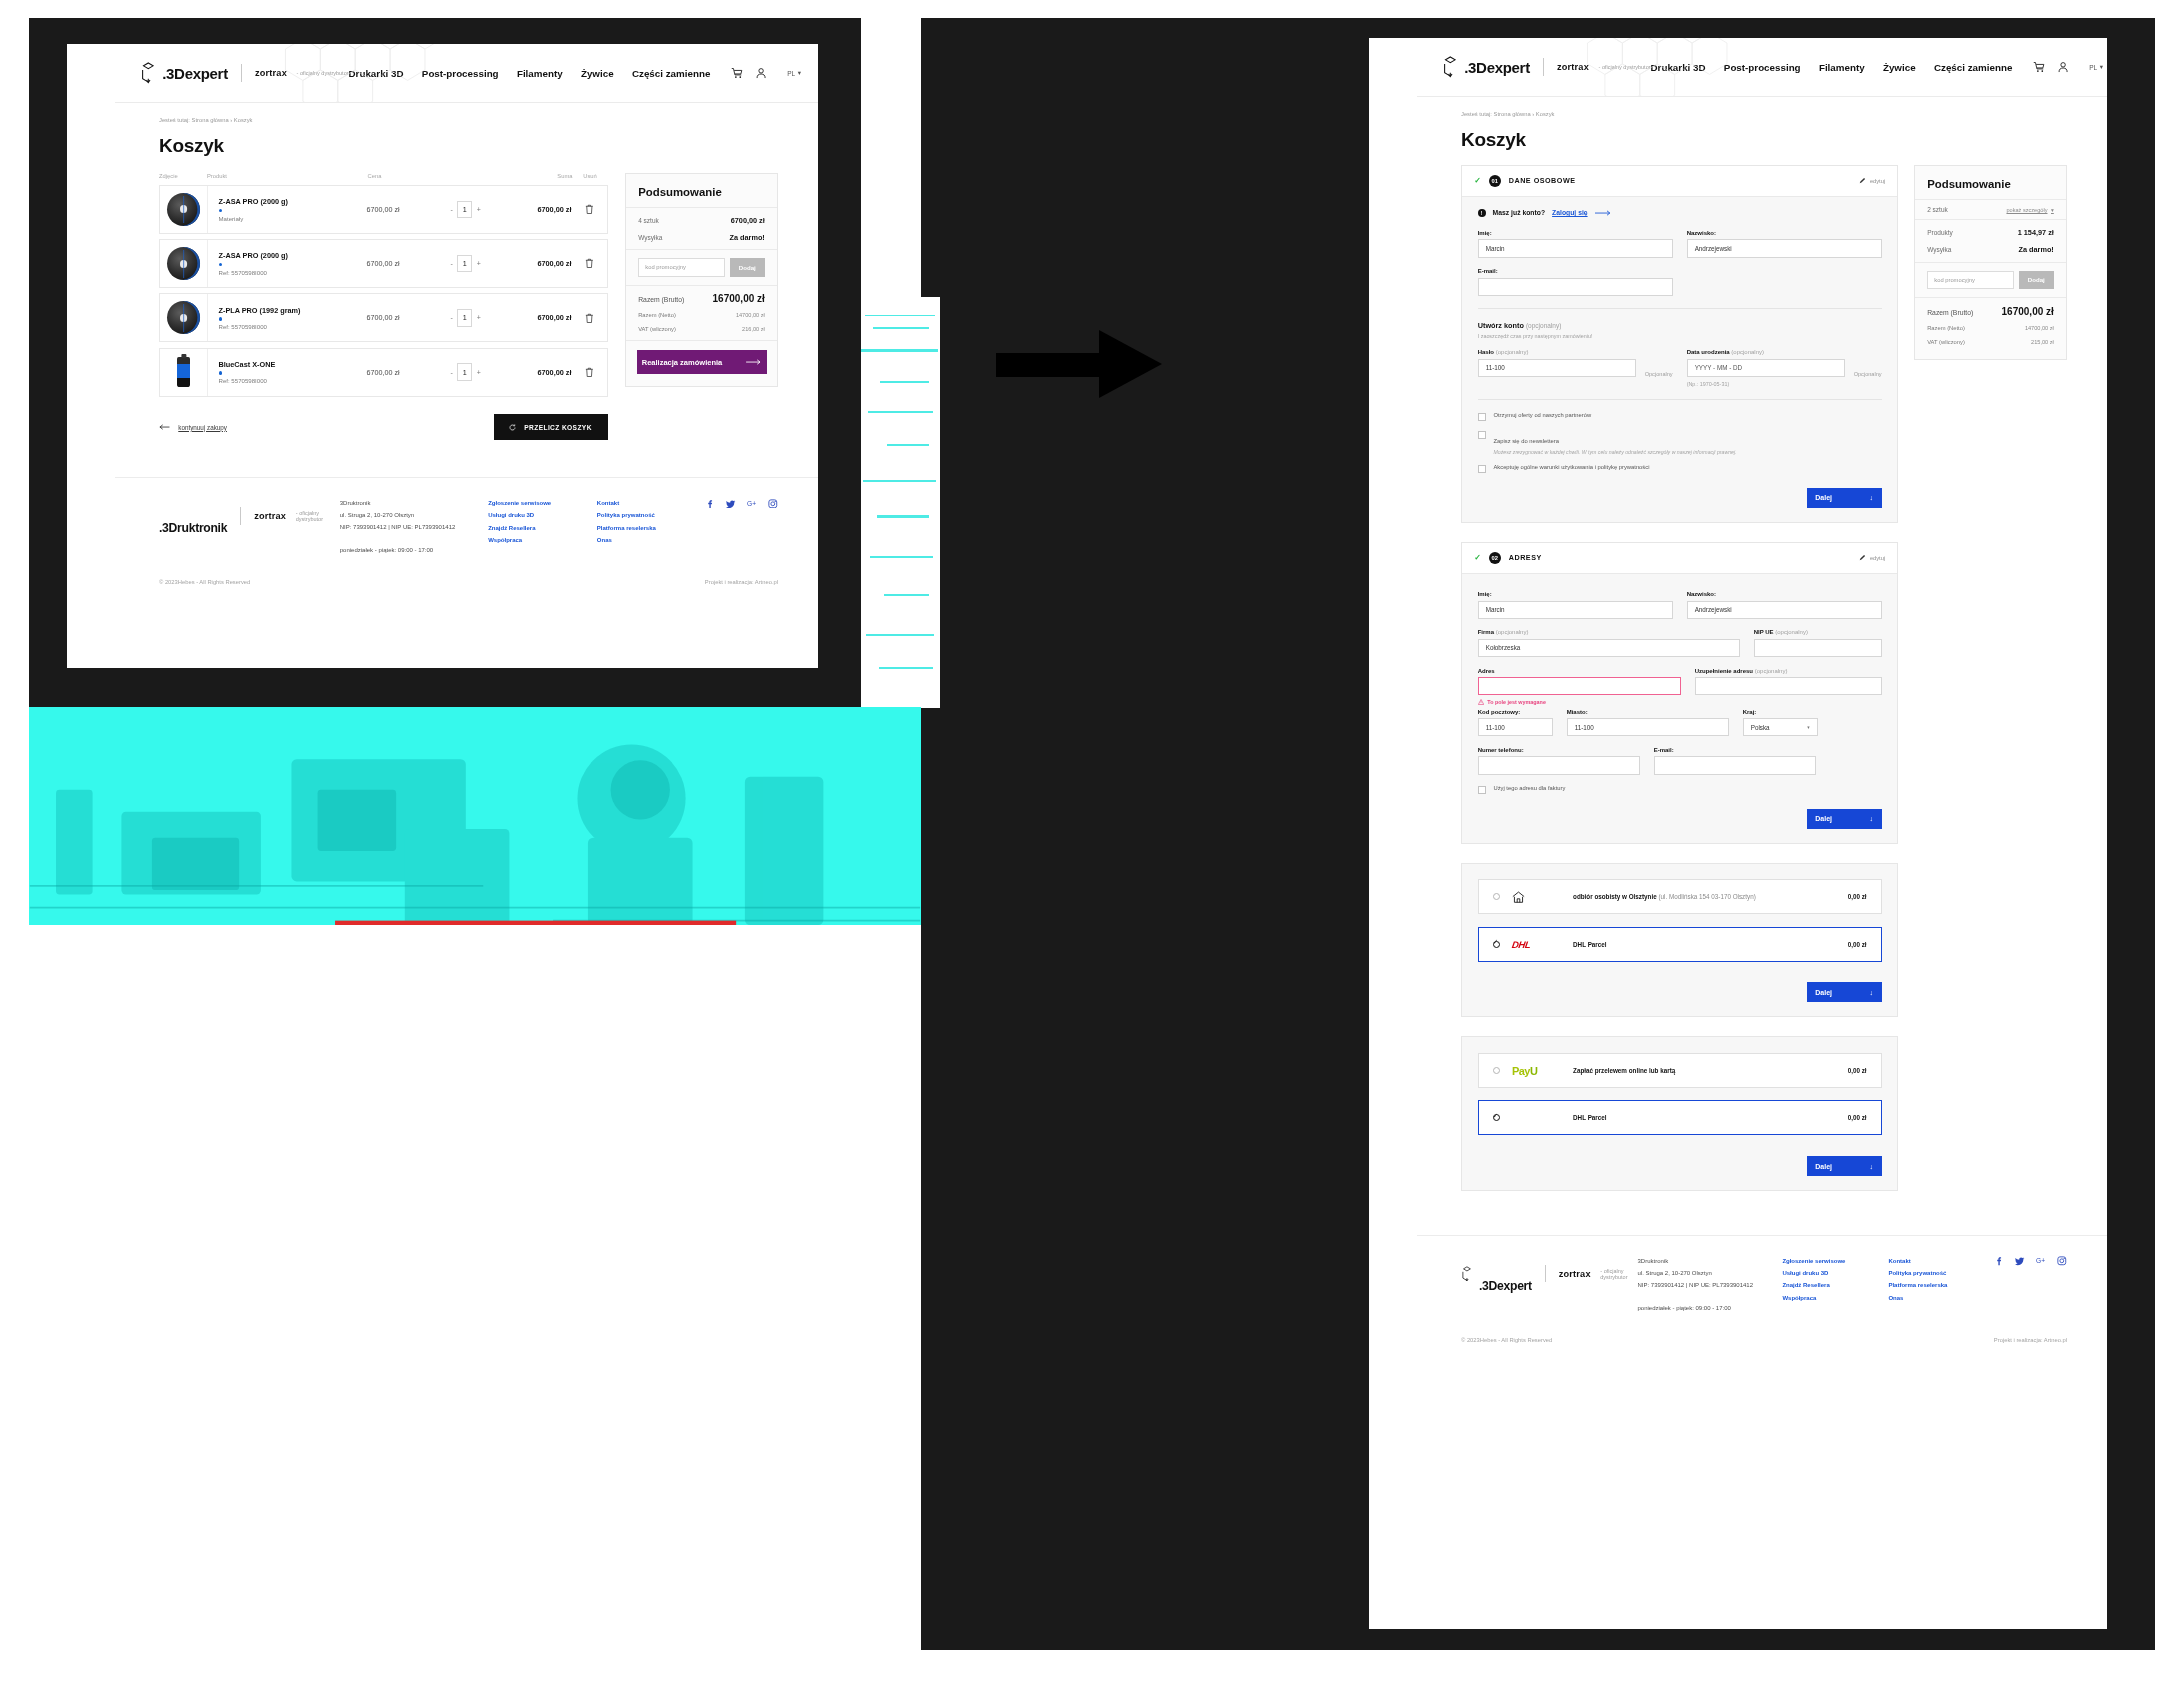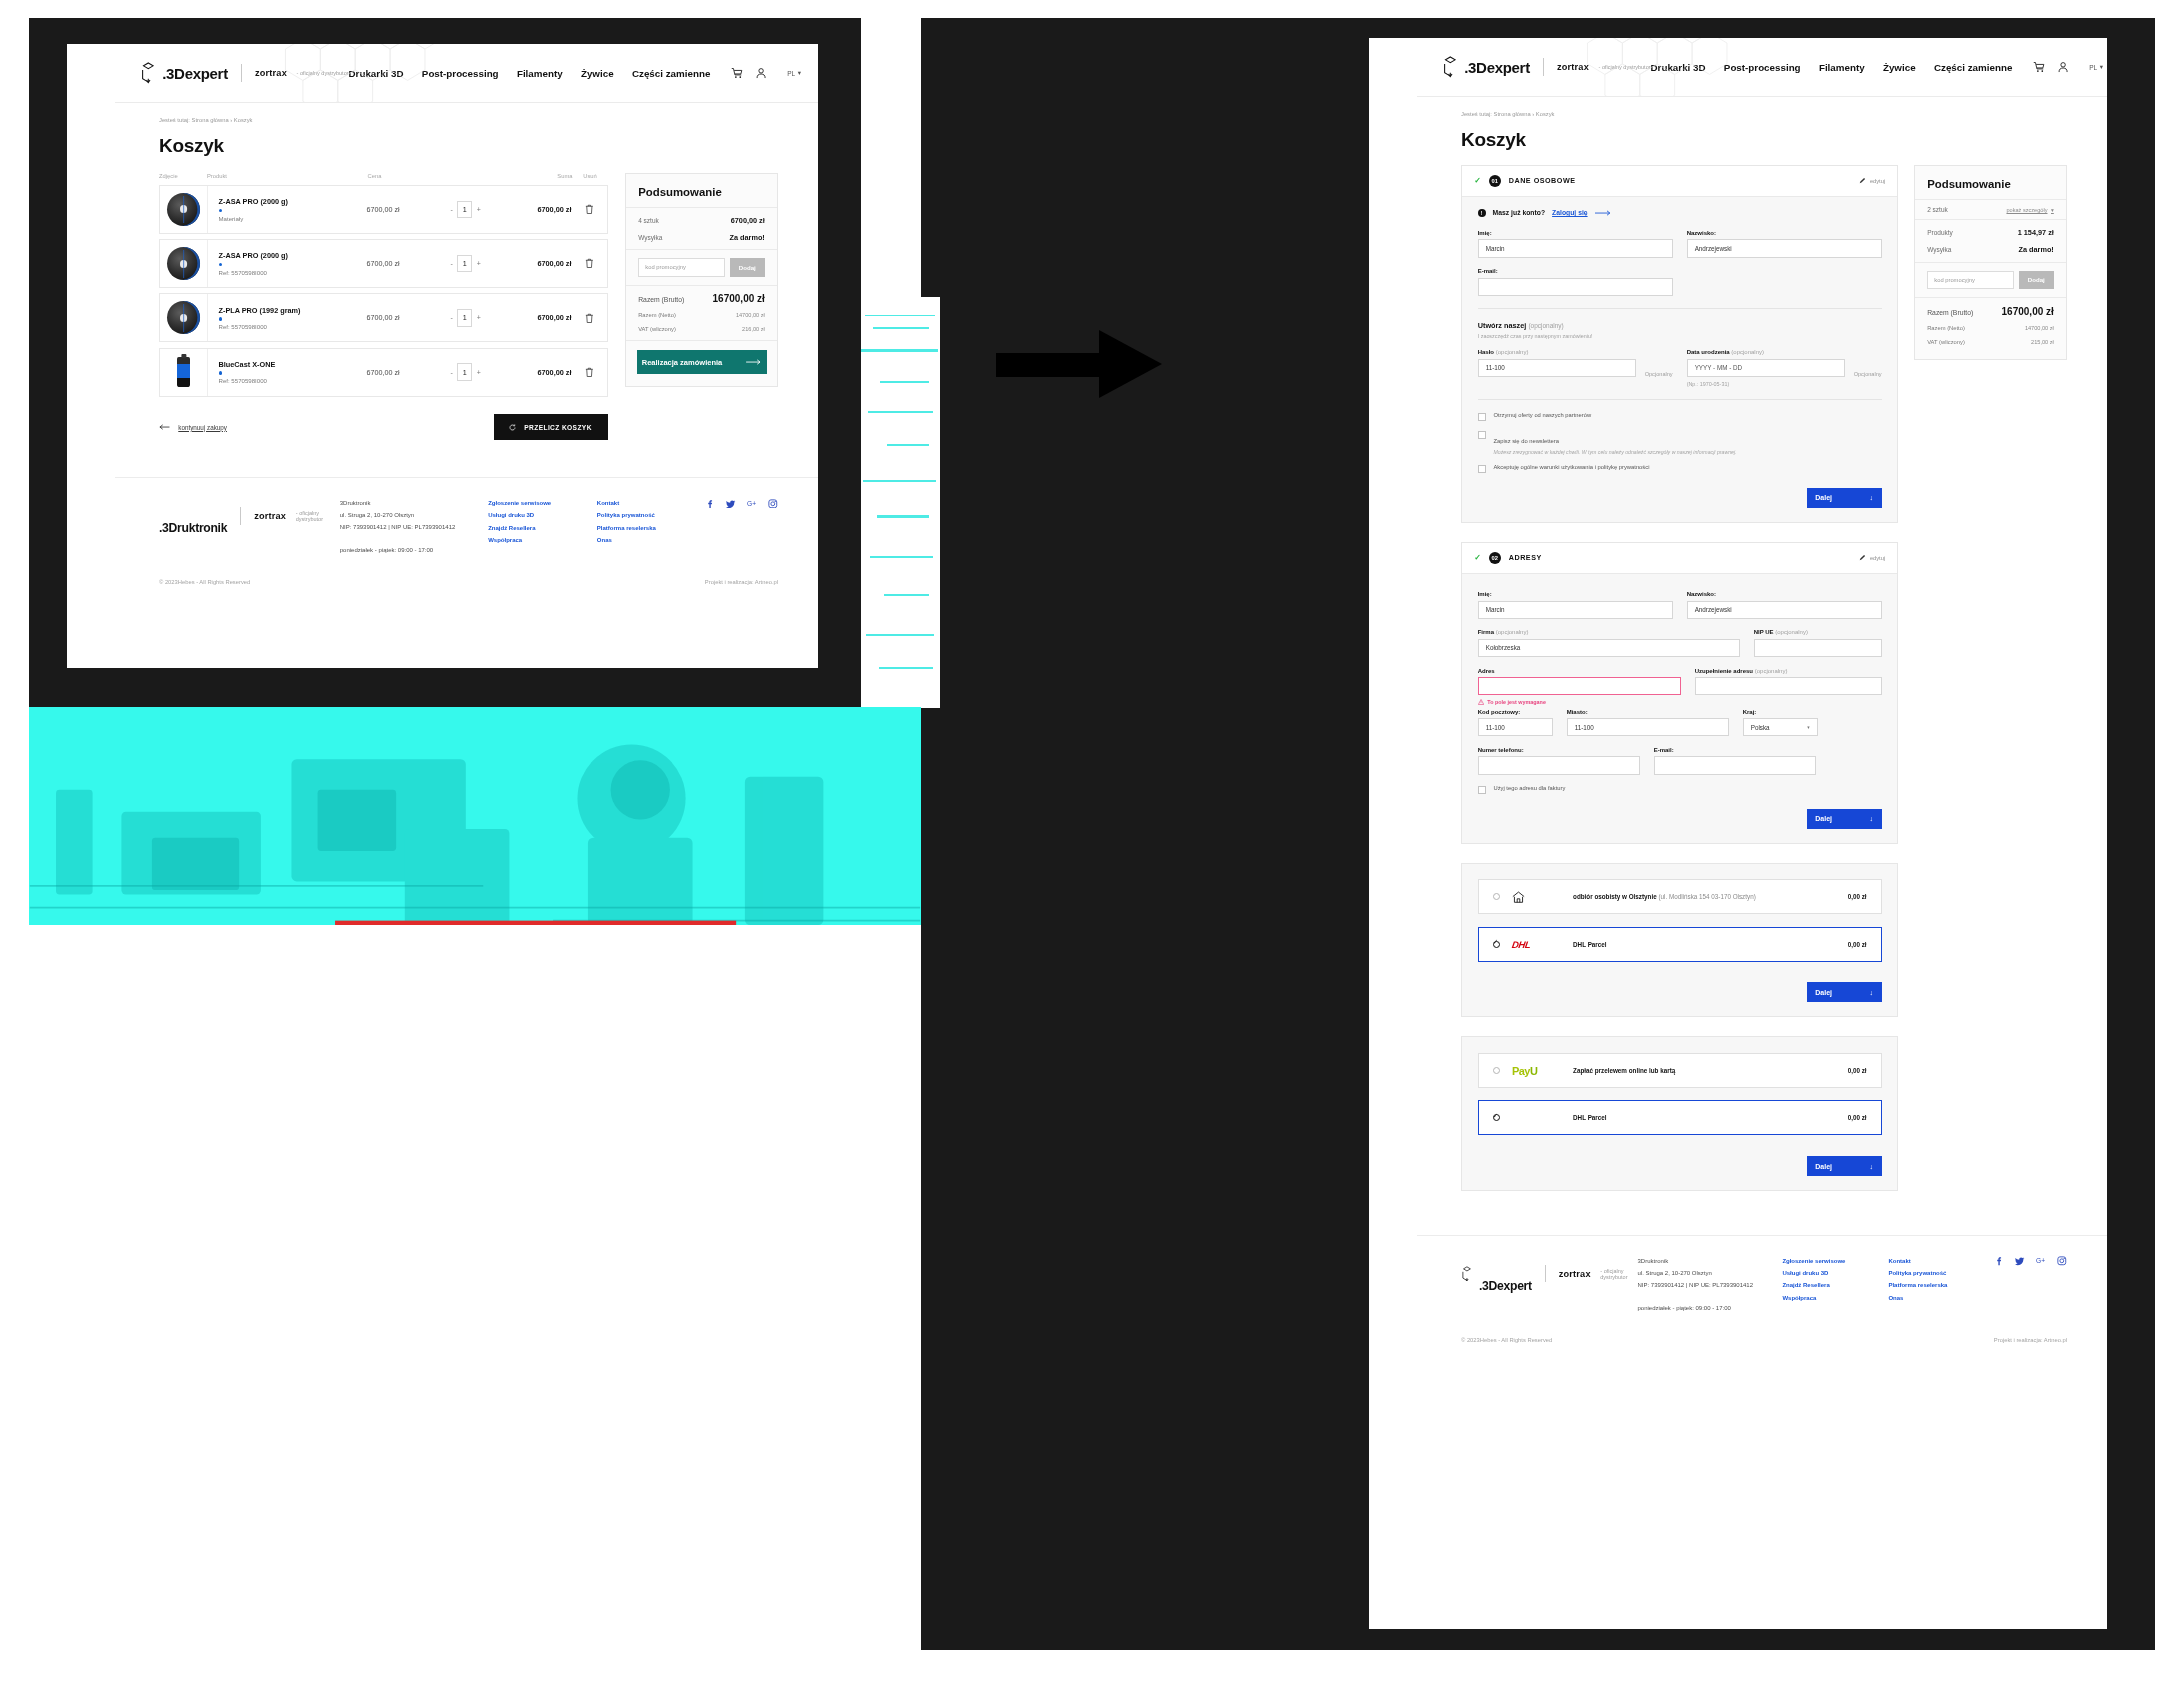--- a/index.html
+++ b/index.html
@@ -241,21 +241,21 @@
     display: flex; align-items: center;
   }
   .promo-btn {
     width: 35px; height: 18.3px; background: #b9b9b9; color: #fff;
     font-size: 6.1px; font-weight: 700; border: none;
     display: flex; align-items: center; justify-content: center;
     cursor: pointer;
   }
   .btn-checkout {
     margin: 8.7px 10.5px 11.4px; height: 24.5px;
-    background: #0f766e; color: #fff; border: none;
+    background: #701a75; color: #fff; border: none;
     font-size: 7.5px; font-weight: 700;
     display: flex; align-items: center; justify-content: center; gap: 24px;
     cursor: pointer; width: calc(100% - 21px);
   }
   .sum-detail-link {
     font-size: 5.6px; color: #8b8b8b; text-decoration: underline;
     display: flex; align-items: center; gap: 3.5px;
   }
 
   
@@ -856,21 +856,21 @@
                 <div class="f-col half">
                   <div class="f-label">E-mail:</div>
                   <div class="f-input"></div>
                 </div>
                 <div class="f-col half"></div>
               </div>
 
               <div class="divider"></div>
 
               <div class="sub-title">
-                <span>Utwórz naszej</span>
+                <span>Utwórz konto</span>
                 <span class="opt">(opcjonalny)</span>
               </div>
               <div class="sub-desc">I zaoszczędź czas przy następnym zamówieniu!</div>
 
               <div class="f-row">
                 <div class="f-col half">
                   <div class="f-label">
                     <span>Hasło</span>
                     <span class="opt">(opcjonalny)</span>
                   </div>

